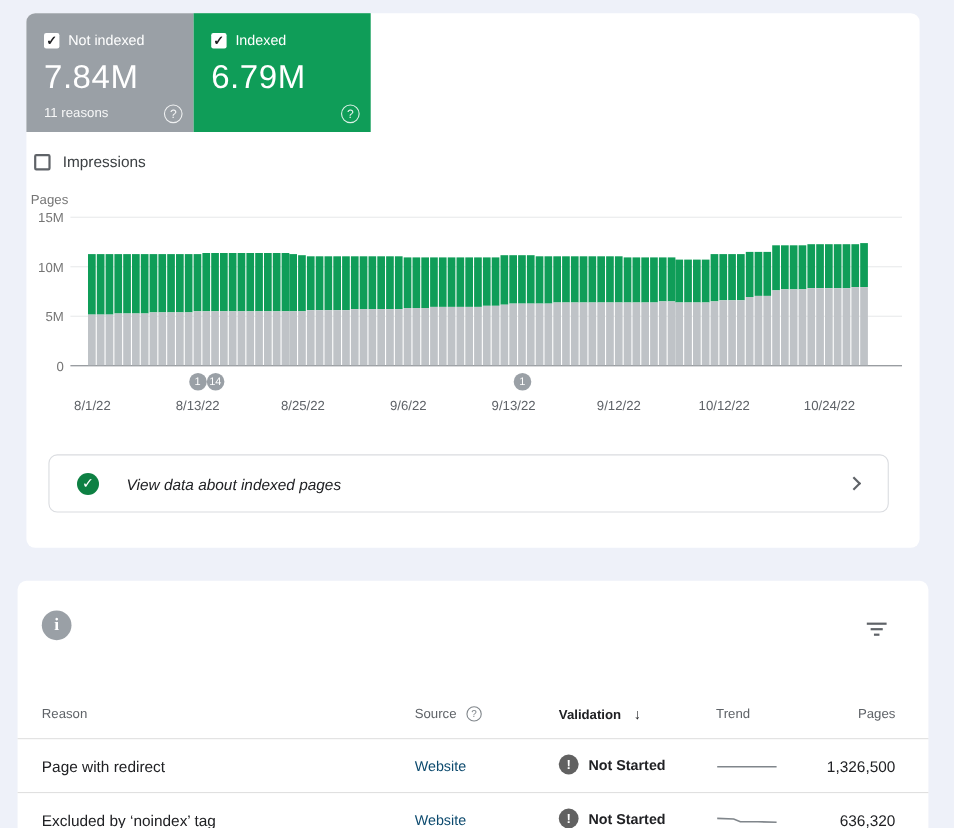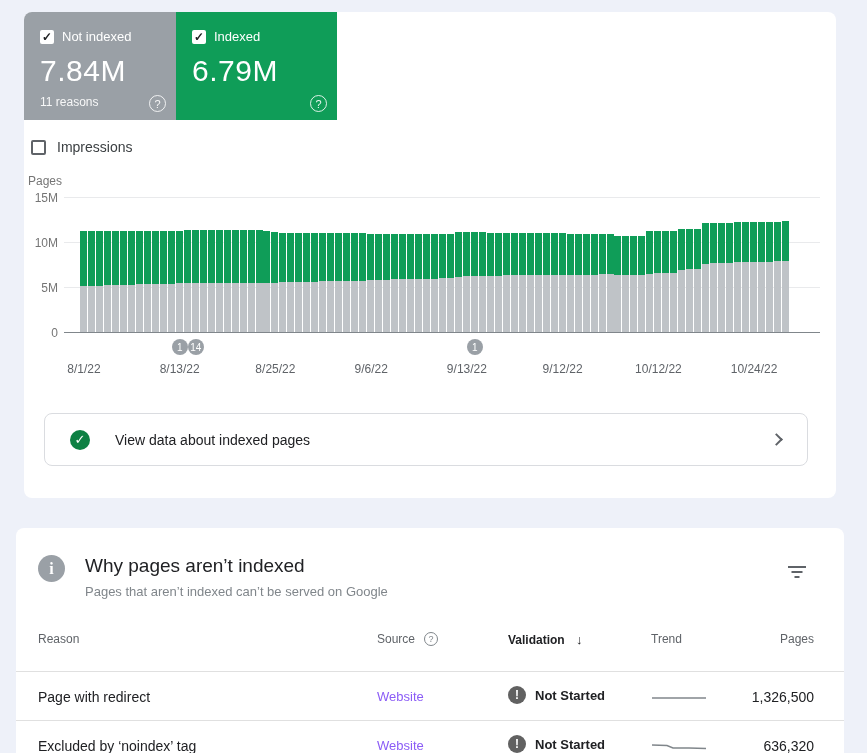--- a/index.html
+++ b/index.html
@@ -44,46 +44,46 @@
   .chart-marker { position:absolute; top:327px; height:16px; min-width:16px; padding:0 2px;
     background:#9aa0a6; border-radius:8px; color:#fff; font-size:10px;
     display:flex; align-items:center; justify-content:center; transform:translateX(-50%); cursor:pointer; }
   .xtick { position:absolute; top:350px; transform:translateX(-50%); font-size:12px; color:#5f6368; white-space:nowrap; }
 
   
   .view-data-row { position:absolute; left:20px; top:401px; width:764px; height:53px;
     border:1px solid #dadce0; border-radius:8px; display:flex; align-items:center; cursor:pointer; background:#fff; }
   .check-circle { width:20px; height:20px; border-radius:50%; background:#0d8043; margin-left:25px;
     color:#fff; font-size:13px; display:flex; align-items:center; justify-content:center; }
-  .view-data-label { margin-left:25px; font-size:14px; color:#202124; }
+  .view-data-label { margin-left:25px; font-size:14px; color:#202124;font-style:italic; }
   .chevron-right { position:absolute; right:26px; top:21px; width:9px; height:9px;
     border-top:2px solid #5f6368; border-right:2px solid #5f6368; transform:rotate(45deg); }
 
   
   .info-circle { position:absolute; left:22px; top:27px; width:27px; height:27px; border-radius:50%;
     background:#9aa0a6; color:#fff; display:flex; align-items:center; justify-content:center;
     font-size:16px; font-weight:bold; font-family:"Liberation Serif", serif; }
   .section-title { position:absolute; left:69px; top:27px; font-size:19px; color:#202124; }
   .section-subtitle { position:absolute; left:69px; top:56px; font-size:13px; color:#80868b; }
   .filter-icon { position:absolute; right:38px; top:38px; width:18px; height:13px; cursor:pointer; }
   .filter-icon span { position:absolute; left:50%; transform:translateX(-50%); height:2px; background:#5f6368; display:block; }
   .filter-icon .f1 { top:0; width:18px; } .filter-icon .f2 { top:5px; width:11px; } .filter-icon .f3 { top:10px; width:5px; }
 
   
   .thead { position:absolute; left:0; top:104px; width:100%; height:40px; border-bottom:1px solid #e0e0e0; font-size:12px; color:#5f6368; }
-  .th { position:absolute; top:0; cursor:pointer; }
+  .th { position:absolute; top:10px; cursor:pointer; }
   .th-reason { left:22px; } .th-source { left:361px; display:flex; align-items:center; }
   .th-validation { left:492px; color:#202124; font-weight:bold; }
   .th-trend { left:635px; } .th-pages { right:30px; }
   .source-help { width:14px; height:14px; border:1px solid #80868b; border-radius:50%; color:#80868b;
     font-size:9px; display:inline-flex; align-items:center; justify-content:center; margin-left:9px; }
   .sort-arrow { font-size:13px; margin-left:8px; color:#202124; }
   .trow { position:absolute; left:0; width:100%; height:49px; border-bottom:1px solid #e0e0e0; cursor:pointer; }
   .trow .reason { position:absolute; left:22px; top:17px; font-size:14px; color:#202124; }
-  .trow .source { position:absolute; left:361px; top:17px; font-size:13px; color:#8b5cf6; }
+  .trow .source { position:absolute; left:361px; top:17px; font-size:13px; color:#0c4a6e; }
   .trow .validation { position:absolute; left:492px; top:14px; display:flex; align-items:center; }
   .excl-circle { width:18px; height:18px; border-radius:50%; background:#616161; color:#fff;
     font-size:12px; font-weight:bold; display:flex; align-items:center; justify-content:center; }
   .validation-text { margin-left:9px; font-size:13px; font-weight:bold; color:#202124; }
   .trow .trend { position:absolute; left:635px; top:18px; }
   .trow .pages { position:absolute; right:30px; top:17px; font-size:14px; color:#202124; }
 </style>
 </head>
 <body>
 
@@ -503,22 +503,20 @@
 
     <div class="view-data-row">
       <span class="check-circle">✓</span>
       <span class="view-data-label">View data about indexed pages</span>
       <span class="chevron-right"></span>
     </div>
   </div>
 
   <div class="card" id="card2">
     <div class="info-circle">i</div>
-    <div class="section-title">Why pages aren’t indexed</div>
-    <div class="section-subtitle">Pages that aren’t indexed can’t be served on Google</div>
     <div class="filter-icon">
       <span class="f1"></span>
         <span class="f2"></span>
         <span class="f3"></span>
     </div>
 
     <div class="thead">
       <span class="th th-reason">Reason</span>
       <span class="th th-source">
         <span>Source</span>

